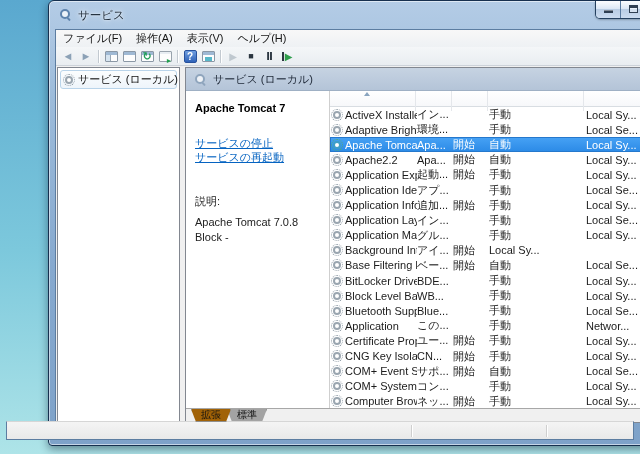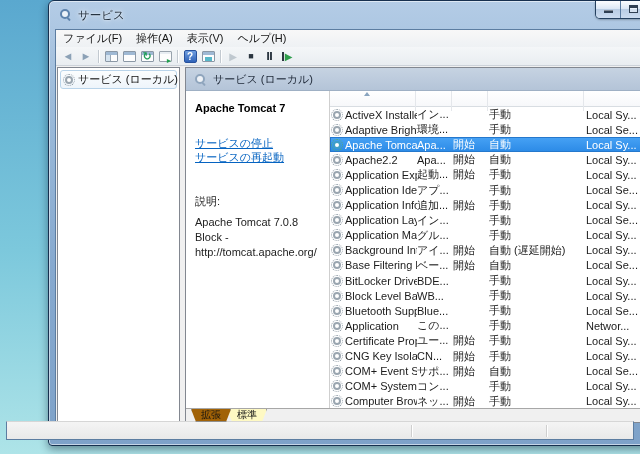--- a/index.html
+++ b/index.html
@@ -137,21 +137,21 @@
     border-left:3px solid transparent; border-right:3px solid transparent; border-top:4px solid #5a6878; }
   .scroll-thumb { position:absolute; left:1px; top:20px; width:13px; height:30px;
     background:linear-gradient(90deg,#f8f8f8,#dddfe2); border:1px solid #b3b8bf; border-radius:2px; }
   .scroll-thumb::after { content:""; position:absolute; left:3px; top:12px; width:6px; height:1px;
     background:#9aa2ab; box-shadow:0 2px 0 #9aa2ab, 0 4px 0 #9aa2ab; }
 
   .tab-strip { position:absolute; left:0; right:0; bottom:0; height:14px; background:#f0f0f0;
     border-top:1px solid #a7a7a7; display:flex; padding-left:5px; }
   .tab { height:13px; padding:0 9px; font-size:10px; line-height:12px; color:#111;
     clip-path:polygon(0 0, 100% 0, calc(100% - 5px) 100%, 5px 100%);
-    background:#fef9c3; border:1px solid #8f8f8f; border-top:none; margin-right:-4px; cursor:default; }
+    background:#a3a3a3; border:1px solid #8f8f8f; border-top:none; margin-right:-4px; cursor:default; }
   .tab.active { background:#a16207; z-index:2; }
 
   .statusbar { position:absolute; left:6px; top:421px; width:628px; height:19px;
     background:linear-gradient(180deg,#f4f4f4,#e9e9e9); border:1px solid #5c7da1; border-top:1px solid #d6d6d6; }
   .status-sep { position:absolute; top:3px; width:1px; height:12px; background:#cfcfcf; box-shadow:1px 0 0 #ffffff; }
   .sep-1 { left:404px; } .sep-2 { left:539px; }
 </style>
 <title>サービス</title></head>
 <body>
 
@@ -227,21 +227,20 @@
           <span class="main-header-text">サービス (ローカル)</span>
         </div>
 
         <div class="detail-pane">
           <div class="detail-title">Apache Tomcat 7</div>
           <a class="detail-link">サービスの停止</a>
           <a class="detail-link">サービスの再起動</a>
           <div class="detail-desc-label">説明:</div>
           <div class="detail-desc">
             <div>Apache Tomcat 7.0.8 Block -</div>
-            <div>http://tomcat.apache.org/</div>
           </div>
         </div>
 
         <div class="list-pane">
           <div class="list-header">
             <div class="hcell hc-name">
               <span>名前</span>
               <span class="sort-arrow"></span>
             </div>
             <div class="hcell hc-desc">説明</div>
@@ -342,21 +341,20 @@
     <div class="cell c-startup">手動</div>
     <div class="cell c-logon">Local Sy...</div>
   </div>
               <div class="row">
     <div class="cell c-name">
                   <span class="gear"></span>
                   <span class="txt">Background Int...</span>
                 </div>
     <div class="cell c-desc">アイ...</div>
     <div class="cell c-status">開始</div>
-    <div class="cell c-startup">自動 (遅延開始)</div>
     <div class="cell c-logon">Local Sy...</div>
   </div>
               <div class="row">
     <div class="cell c-name">
                   <span class="gear"></span>
                   <span class="txt">Base Filtering E...</span>
                 </div>
     <div class="cell c-desc">ベー...</div>
     <div class="cell c-status">開始</div>
     <div class="cell c-startup">自動</div>

